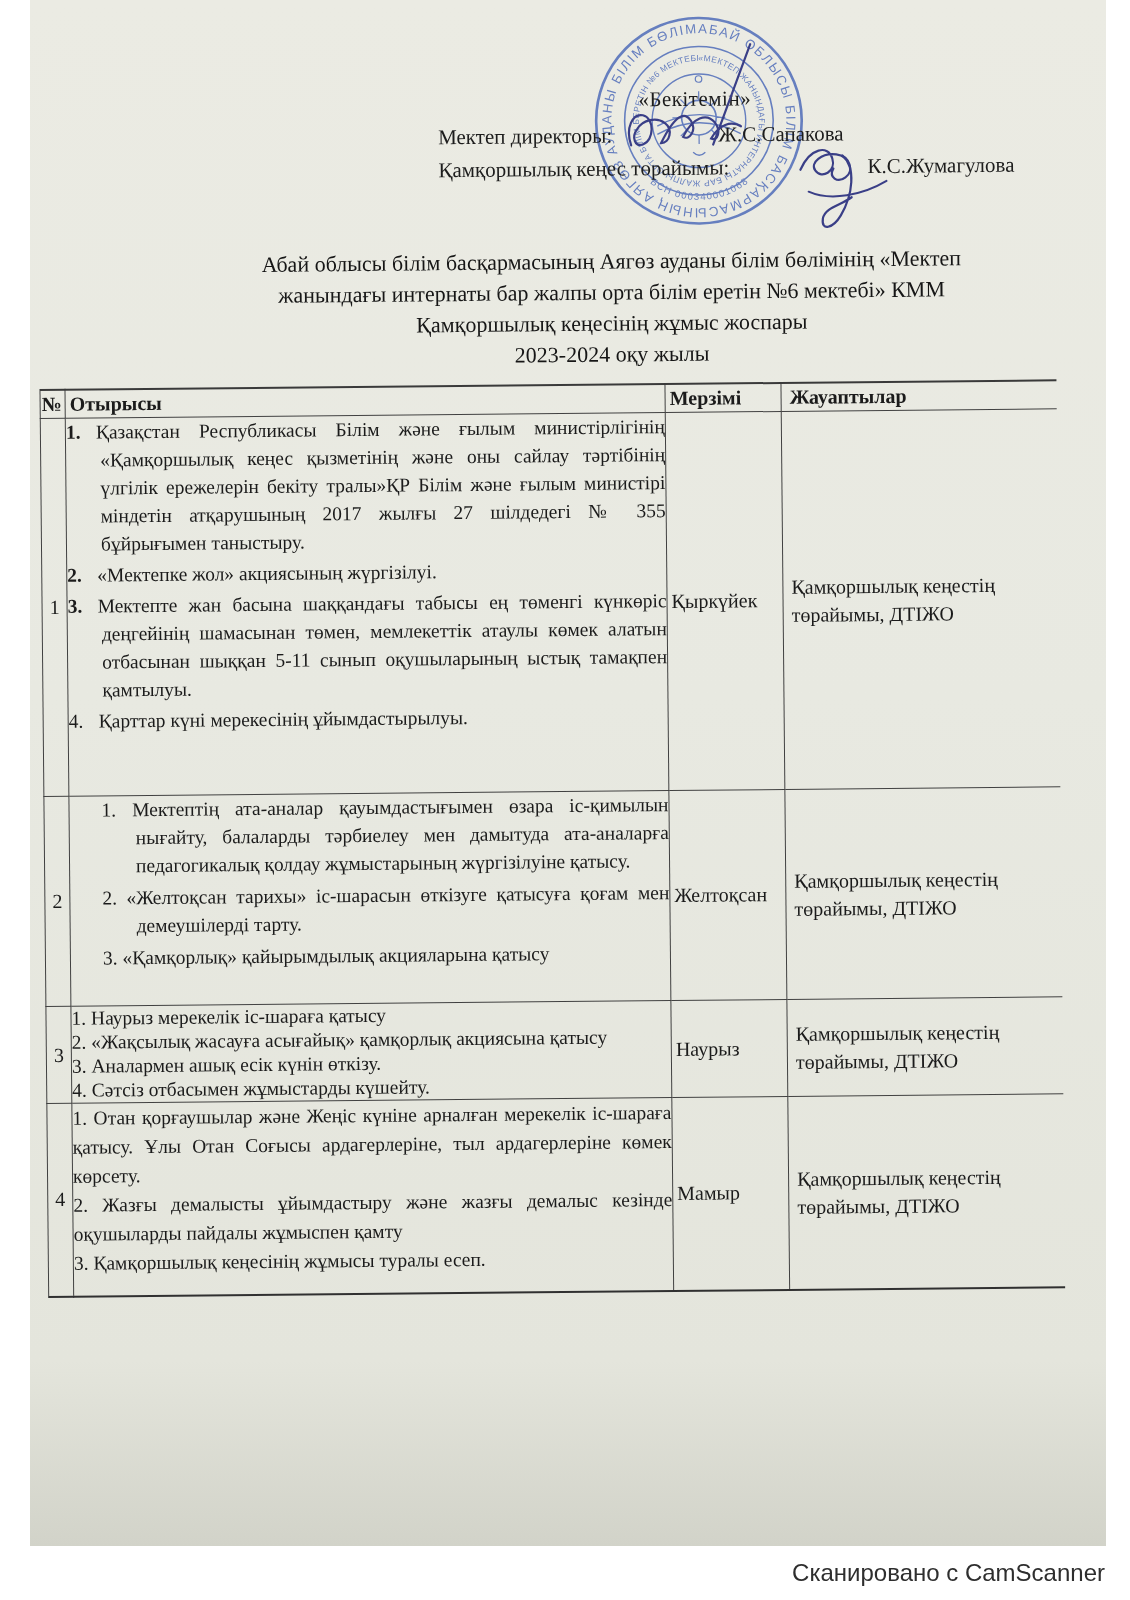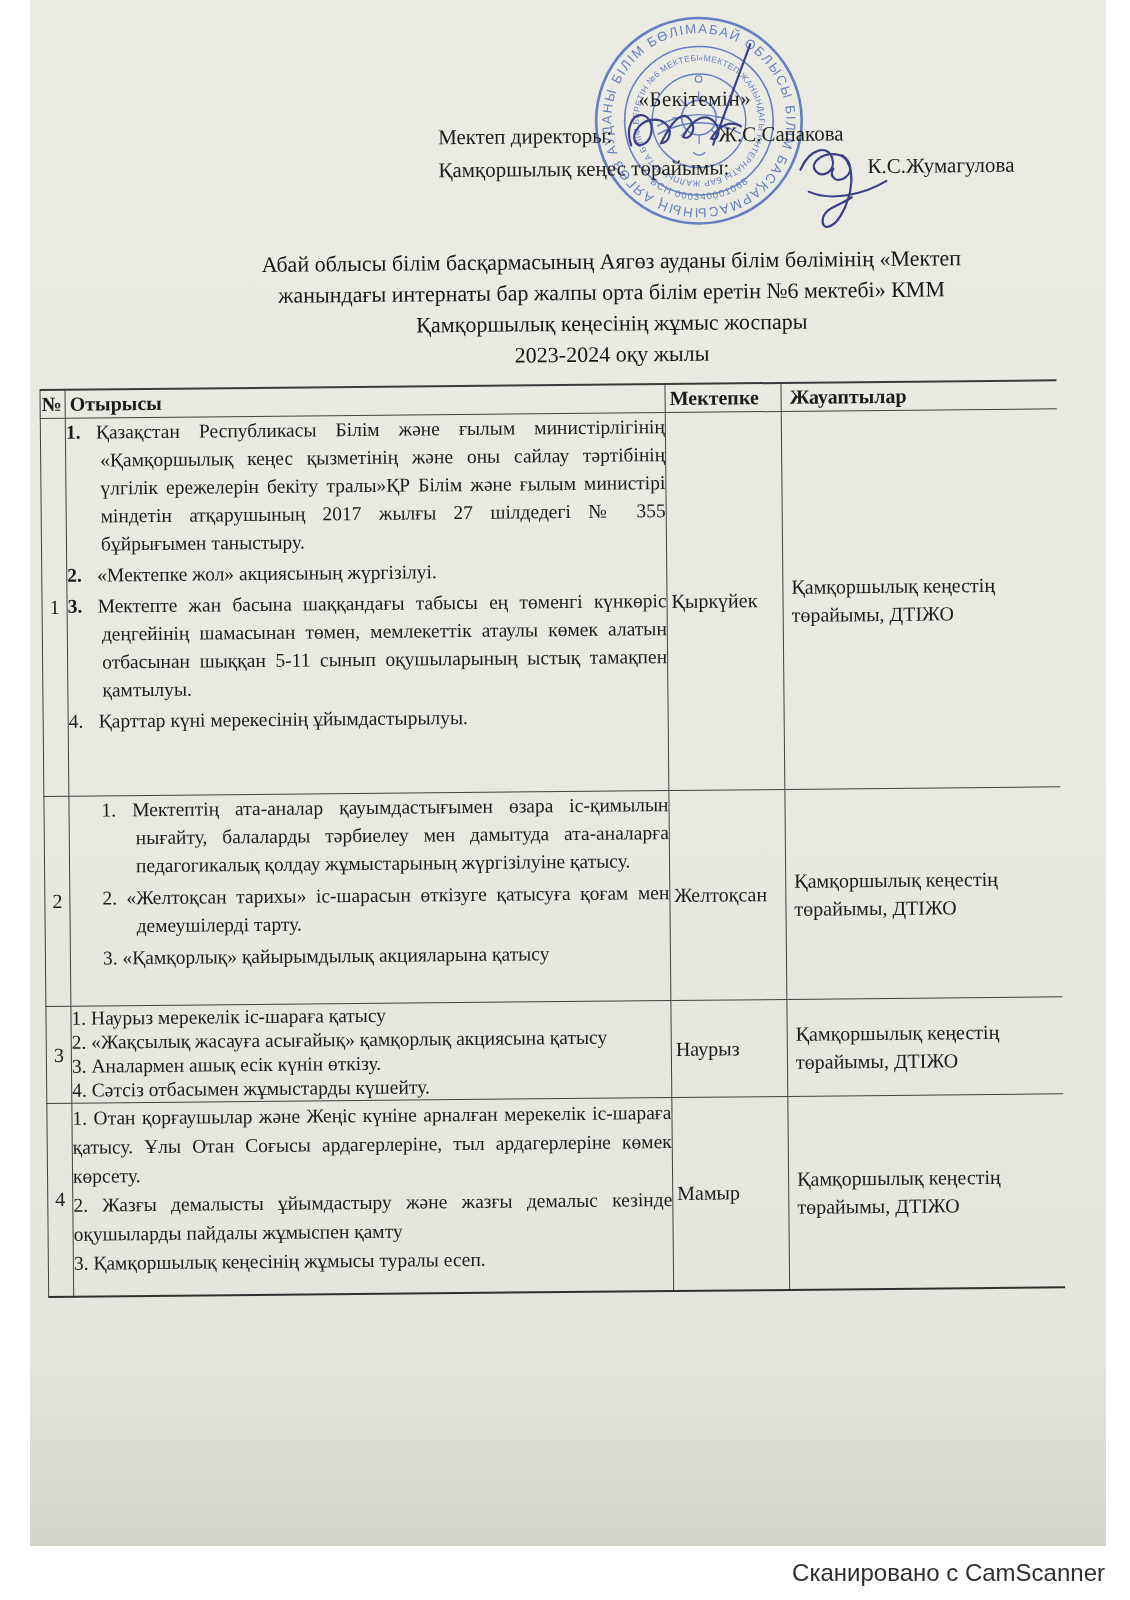--- a/index.html
+++ b/index.html
@@ -146,21 +146,21 @@
         <colgroup>
             <col style="width:25px">
             <col style="width:600px">
             <col style="width:116px">
             <col style="width:275px">
           </colgroup>
         <tbody>
             <tr class="hdr">
           <td class="h-num">№</td>
           <td class="h-topic">Отырысы</td>
-          <td class="h-term">Мектепке</td>
+          <td class="h-term">Мерзімі</td>
           <td class="h-resp">Жауаптылар</td>
         </tr>
 
         <tr class="r1">
           <td class="num">1</td>
           <td class="topic t1">
             <div class="li"><span class="mk">1.</span><span>Қазақстан Республикасы Білім және ғылым министірлігінің «Қамқоршылық кеңес қызметінің және оны сайлау тәртібінің үлгілік ережелерін бекіту тралы»ҚР Білім және ғылым министірі міндетін атқарушының 2017 жылғы 27 шілдедегі № 355 бұйрығымен таныстыру.</span></div>
             <div class="li"><span class="mk">2.</span><span>«Мектепке жол» акциясының жүргізілуі.</span></div>
             <div class="li"><span class="mk">3.</span><span>Мектепте жан басына шаққандағы табысы ең төменгі күнкөріс деңгейінің шамасынан төмен, мемлекеттік атаулы көмек алатын отбасынан шыққан 5-11 сынып оқушыларының ыстық тамақпен қамтылуы.</span></div>
             <div class="li"><span class="mk" style="font-weight:normal">4.</span><span>Қарттар күні мерекесінің ұйымдастырылуы.</span></div>

